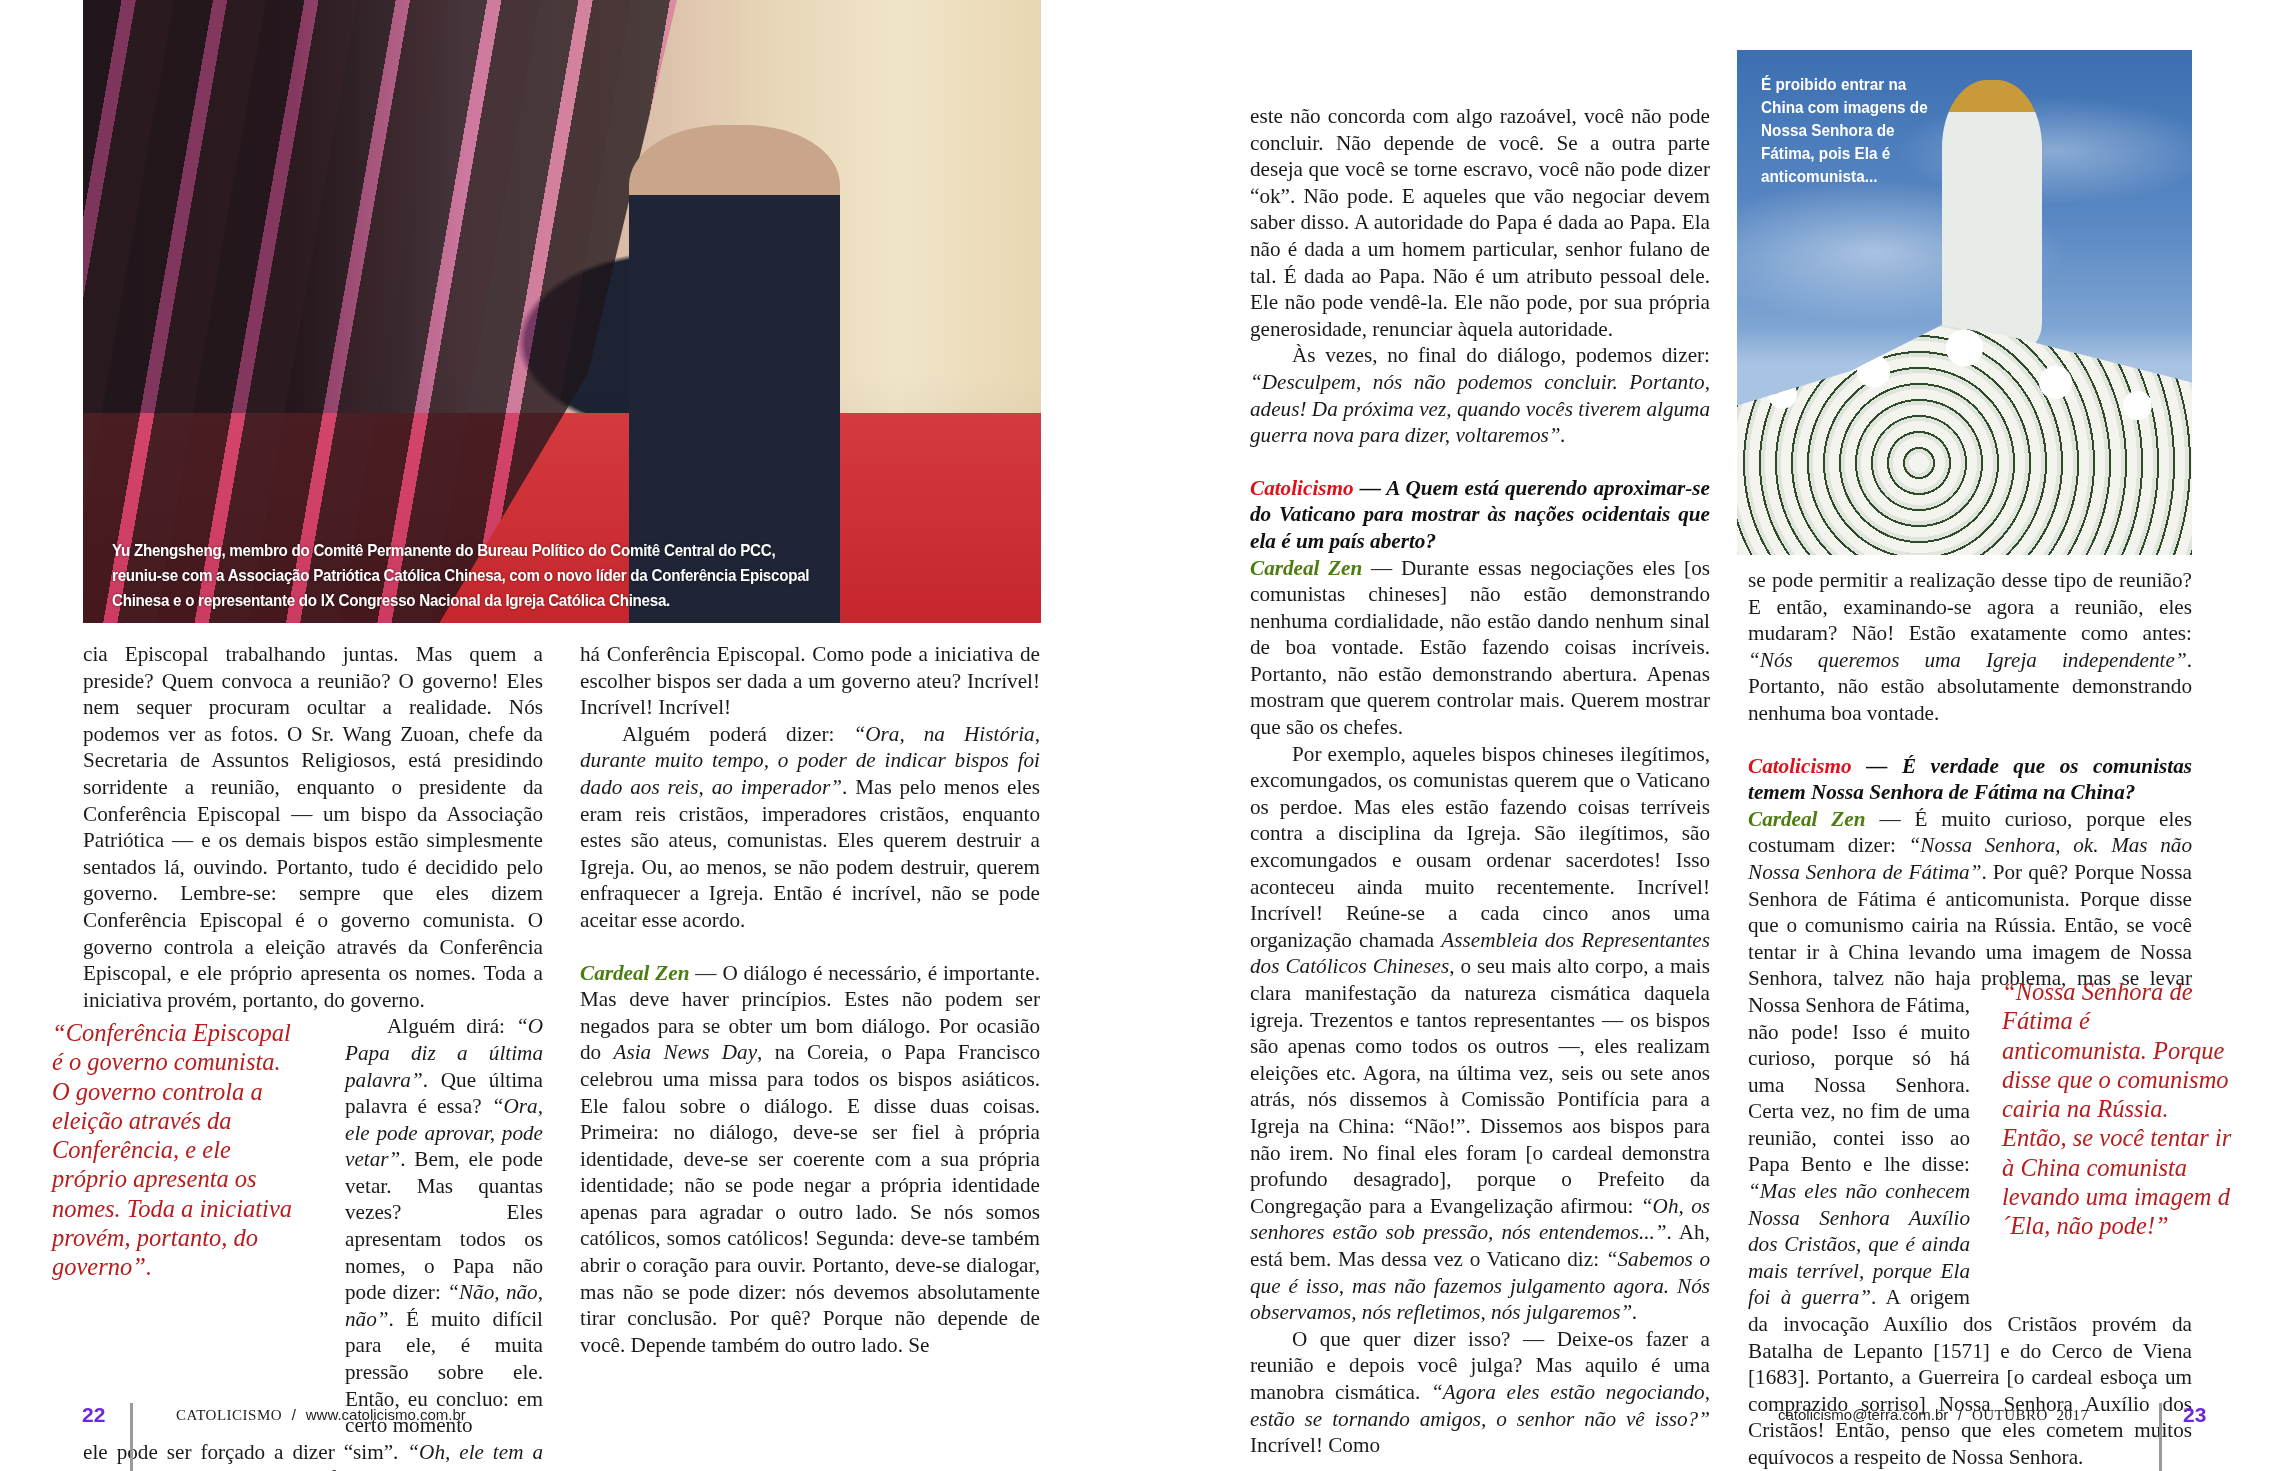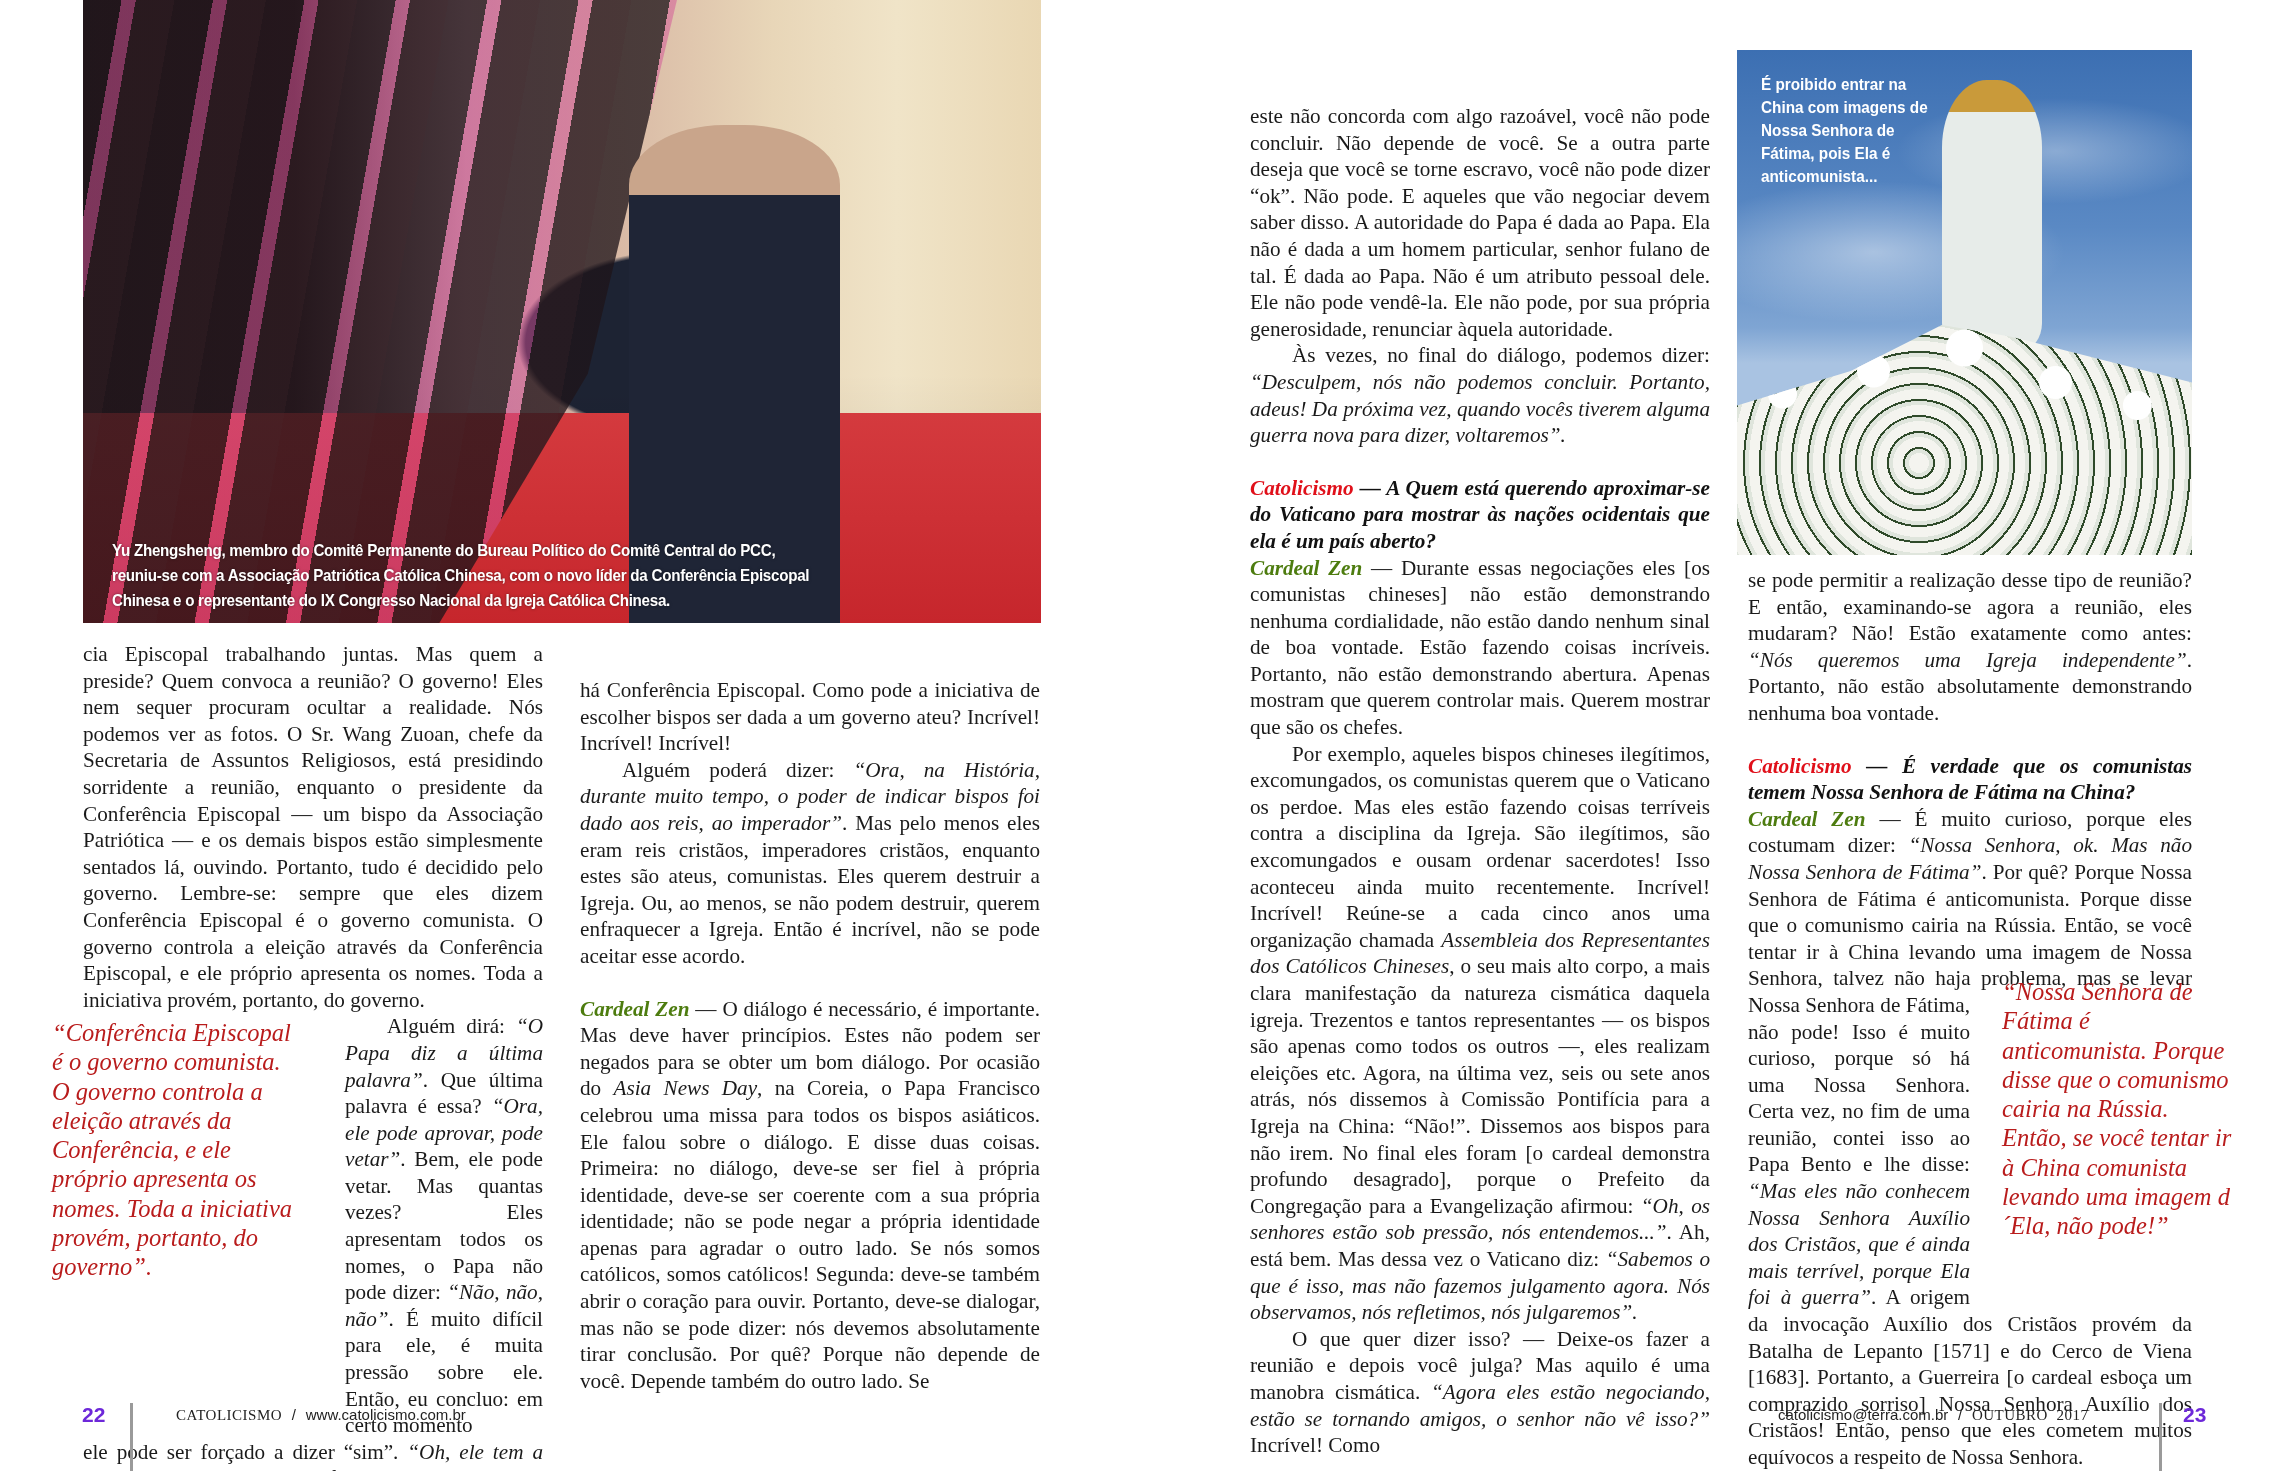--- a/index.html
+++ b/index.html
@@ -62,21 +62,21 @@
   <p style="margin-left:262px; text-indent:42px;">
     <span>Alguém dirá: </span><em>“O Papa diz a última palavra”</em><span>. Que última palavra é essa? </span><em>“Ora, ele pode aprovar, pode vetar”</em><span>. Bem, ele pode vetar. Mas quantas vezes? Eles apresentam todos os nomes, o Papa não pode dizer: </span><em>“Não, não, não”</em><span>. É muito difícil para ele, é muita pressão sobre ele. Então, eu concluo: em certo momento</span>
   </p>
   <p style="margin-left:0;">
     <span>ele pode ser forçado a dizer “sim”. </span><em>“Oh, ele tem a última palavra!”</em><span>. Não é suficiente. Portanto, penso que é um acordo muito errado. Precisamente porque não</span>
   </p>
 </div>
 
 <div class="pull" style="left:52px; top:1018px; width:240px;">“Conferência Episcopal é o governo comunista. O governo controla a eleição através da Conferência, e ele próprio apresenta os nomes. Toda a iniciativa provém, portanto, do governo”.</div>
 
-<div class="col" style="left:580px; top:641px; width:460px;margin-top:36px;">
+<div class="col" style="left:580px; top:641px; width:460px;">
   <p><span>há Conferência Episcopal. Como pode a iniciativa de escolher bispos ser dada a um governo ateu? Incrível! Incrível! Incrível!</span></p>
   <p class="ind">
     <span>Alguém poderá dizer: </span><em>“Ora, na História, durante muito tempo, o poder de indicar bispos foi dado aos reis, ao imperador”</em><span>. Mas pelo menos eles eram reis cristãos, imperadores cristãos, enquanto estes são ateus, comunistas. Eles querem destruir a Igreja. Ou, ao menos, se não podem destruir, querem enfraquecer a Igreja. Então é incrível, não se pode aceitar esse acordo.</span>
   </p>
   <div class="gap"></div>
   <p>
     <span class="ans">Cardeal Zen</span><span> — O diálogo é necessário, é importante. Mas deve haver princípios. Estes não podem ser negados para se obter um bom diálogo. Por ocasião do </span><em>Asia News Day</em><span>, na Coreia, o Papa Francisco celebrou uma missa para todos os bispos asiáticos. Ele falou sobre o diálogo. E disse duas coisas. Primeira: no diálogo, deve-se ser fiel à própria identidade, deve-se ser coerente com a sua própria identidade; não se pode negar a própria identidade apenas para agradar o outro lado. Se nós somos católicos, somos católicos! Segunda: deve-se também abrir o coração para ouvir. Portanto, deve-se dialogar, mas não se pode dizer: nós devemos absolutamente tirar conclusão. Por quê? Porque não depende de você. Depende também do outro lado. Se</span>
   </p>
 </div>
 

